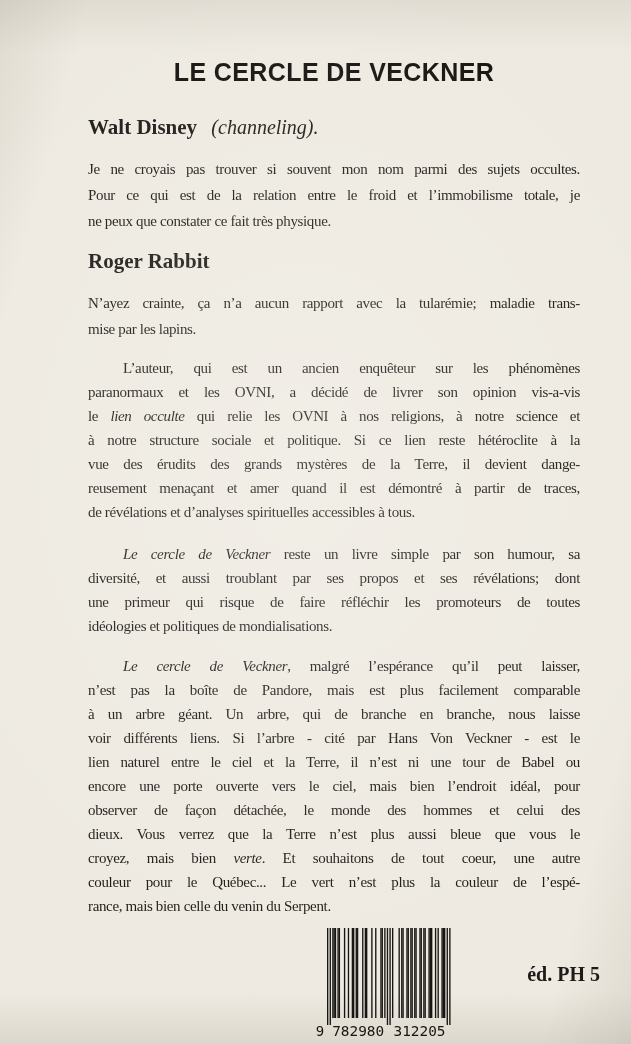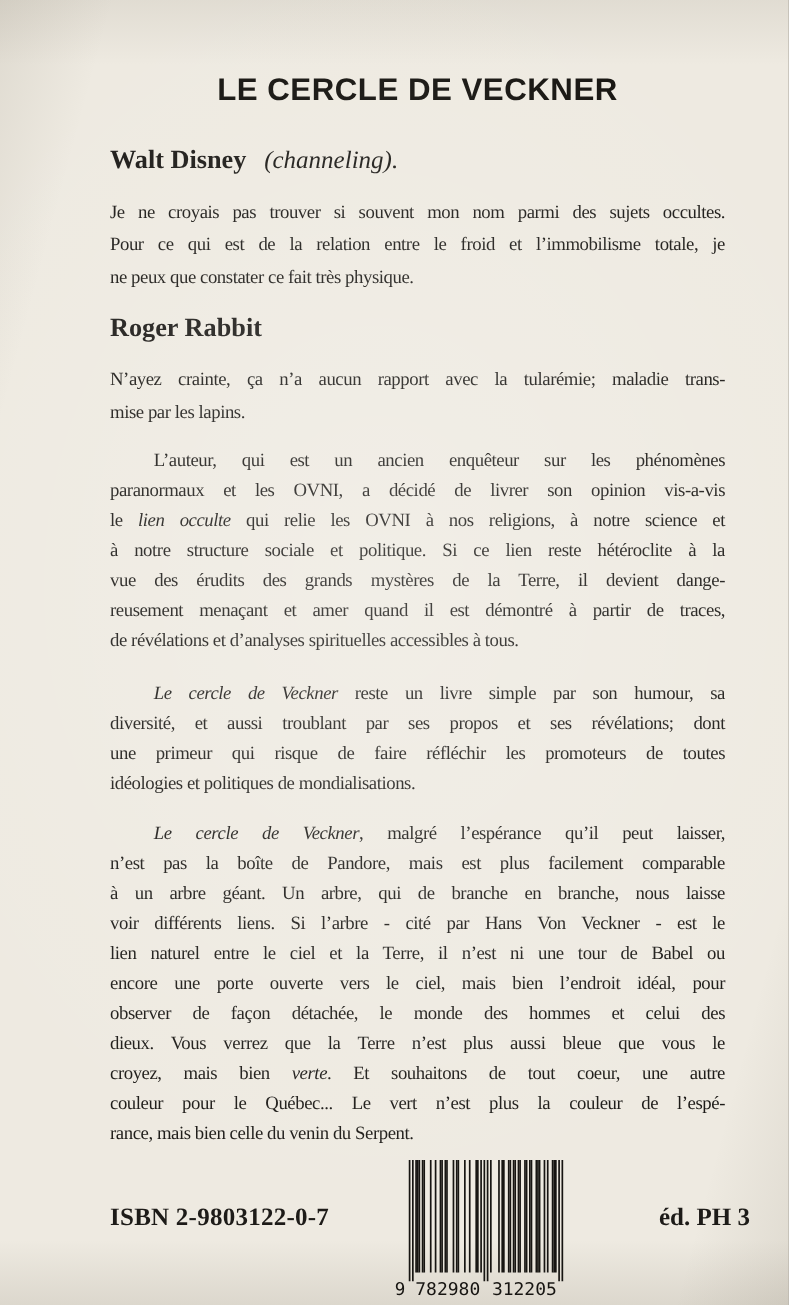--- a/index.html
+++ b/index.html
@@ -120,21 +120,20 @@
         <div class="tline">lien naturel entre le ciel et la Terre, il n’est ni une tour de Babel ou</div>
         <div class="tline">encore une porte ouverte vers le ciel, mais bien l’endroit idéal, pour</div>
         <div class="tline">observer de façon détachée, le monde des hommes et celui des</div>
         <div class="tline">dieux. Vous verrez que la Terre n’est plus aussi bleue que vous le</div>
         <div class="tline"><span>croyez, mais bien </span><em>verte</em><span>. Et souhaitons de tout coeur, une autre</span></div>
         <div class="tline">couleur pour le Québec... Le vert n’est plus la couleur de l’espé-</div>
         <div class="tline">rance, mais bien celle du venin du Serpent.</div>
       </div>
   </div>
 
-  <span class="isbn">ISBN 2-9803122-0-7</span>
 
   <div class="barcode">
     <svg id="barcode-svg" viewBox="0 0 142 112">
         <rect x="13.00" y="0" width="1.35" height="97"></rect>
         <rect x="15.60" y="0" width="1.35" height="97"></rect>
         <rect x="18.20" y="0" width="1.35" height="90"></rect>
         <rect x="19.50" y="0" width="1.35" height="90"></rect>
         <rect x="20.80" y="0" width="1.35" height="90"></rect>
         <rect x="23.40" y="0" width="1.35" height="90"></rect>
         <rect x="24.70" y="0" width="1.35" height="90"></rect>
@@ -177,14 +176,14 @@
         <rect x="128.70" y="0" width="1.35" height="90"></rect>
         <rect x="130.00" y="0" width="1.35" height="90"></rect>
         <rect x="132.60" y="0" width="1.35" height="97"></rect>
         <rect x="135.20" y="0" width="1.35" height="97"></rect>
         <text x="6" y="108" text-anchor="middle">9</text>
         <text x="44.2" y="108" text-anchor="middle" textLength="52" lengthAdjust="spacingAndGlyphs">782980</text>
         <text x="105.5" y="108" text-anchor="middle" textLength="52" lengthAdjust="spacingAndGlyphs">312205</text>
       </svg>
   </div>
 
-  <span class="edition">éd. PH 3</span>
+  <span class="edition">éd. PH 5</span>
 </div>
 
 </body></html>

